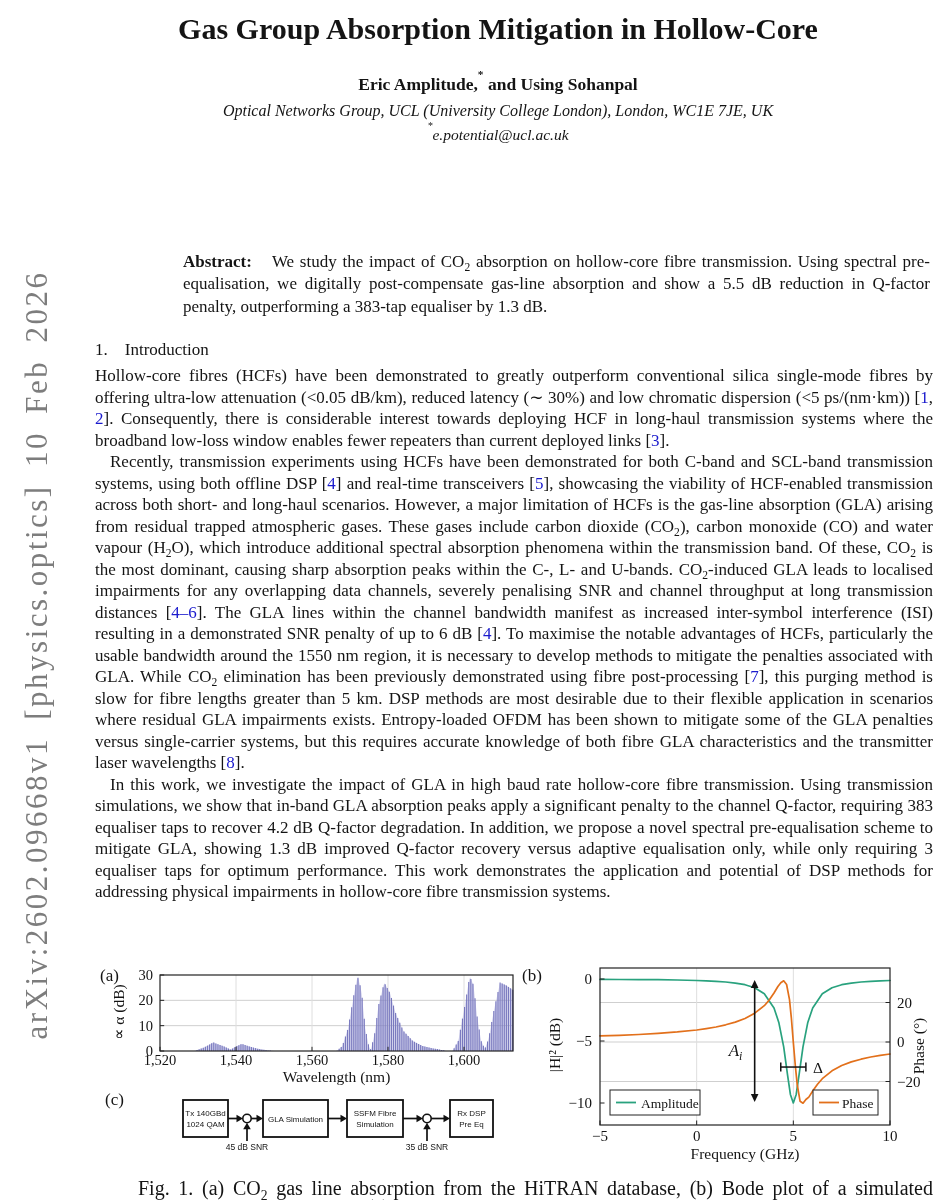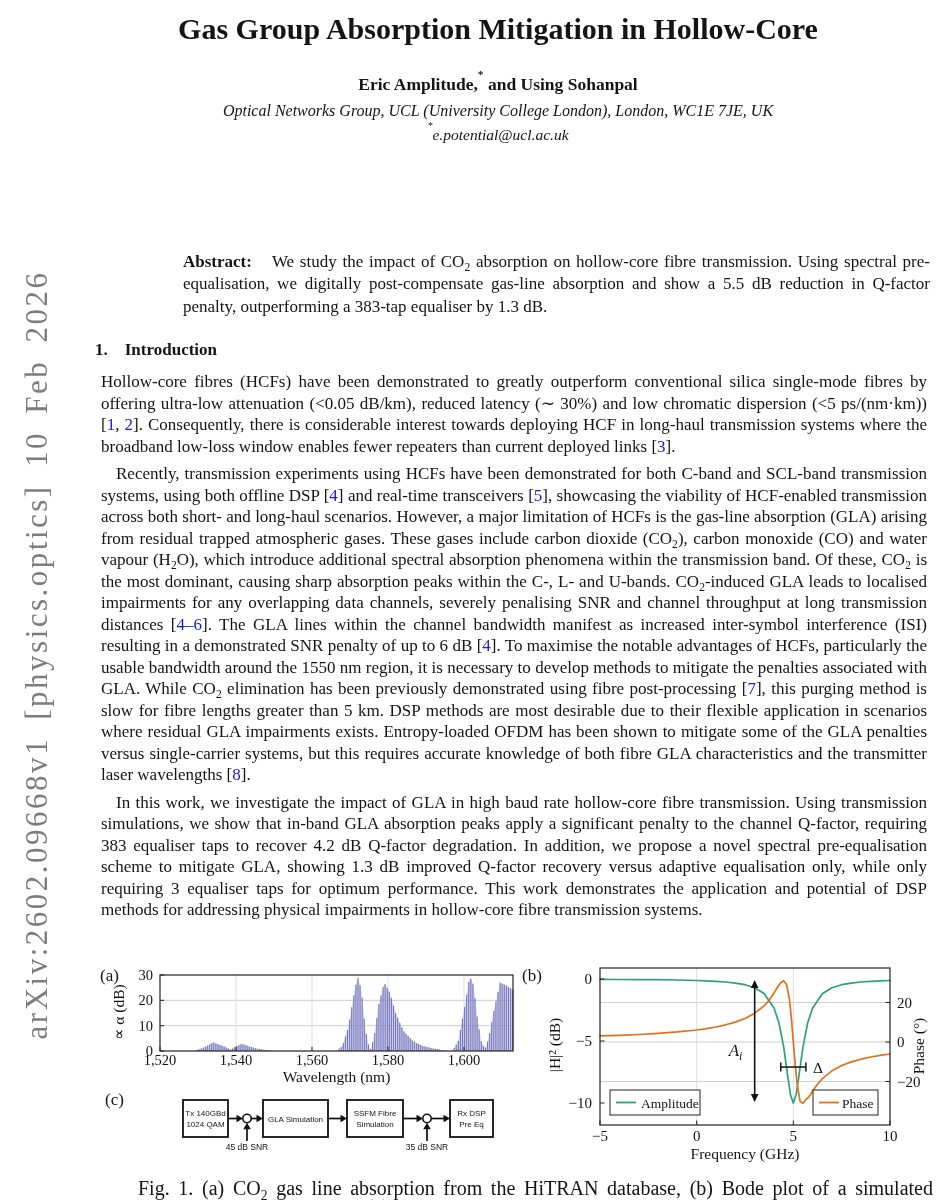--- a/index.html
+++ b/index.html
@@ -10,24 +10,24 @@
   .head{position:absolute;left:30px;top:0;width:936px;text-align:center;}
   .title{margin:0;padding-top:8px;font-size:30px;line-height:41px;font-weight:bold;}
   .authors{margin-top:25px;font-size:17.5px;font-weight:bold;line-height:20px;}
   .affil{margin-top:7px;font-size:16px;font-style:italic;line-height:19px;}
   .email{margin-top:6px;font-size:15.5px;font-style:italic;line-height:18px;}
   sup{font-size:65%;position:relative;top:-0.45em;line-height:0;}
   sub{font-size:68%;line-height:0;}
   .abstract{position:absolute;left:183px;top:219px;width:747px;font-size:17px;line-height:22.4px;text-align:justify;margin-top:32px;}
   .seg-b{font-weight:bold;margin-right:20px;}
   .ref{color:#1a1acd;}
-  .section-heading{position:absolute;left:95px;top:340px;font-size:17px;font-weight:bold;}
+  .section-heading{position:absolute;left:95px;top:340px;font-size:17px;font-weight:normal;}
   .secnum{margin-right:17px;}
   .body-text{position:absolute;left:95px;top:365px;width:838px;font-size:17px;line-height:21.5px;text-align:justify;}
-  .body-text p{margin:6px;text-indent:15px;}
+  .body-text p{margin:0;text-indent:15px;}
   .body-text p.noindent{text-indent:0;}
   .figwrap{position:absolute;}
   .figwrap svg{position:absolute;left:0;top:0;}
   .sublabel{position:absolute;font-size:17px;z-index:3;}
   .fig-a{left:95px;top:962px;width:425px;height:125px;}
   .fig-a .sublabel{left:5px;top:4px;}
   .ylab{position:absolute;white-space:nowrap;font-size:15.5px;z-index:3;}
   .ylab-a{left:24px;top:50px;transform:translate(-50%,-50%) rotate(-90deg);}
   .fig-b{left:520px;top:960px;width:416px;height:205px;}
   .fig-b .sublabel{left:2px;top:6px;}

